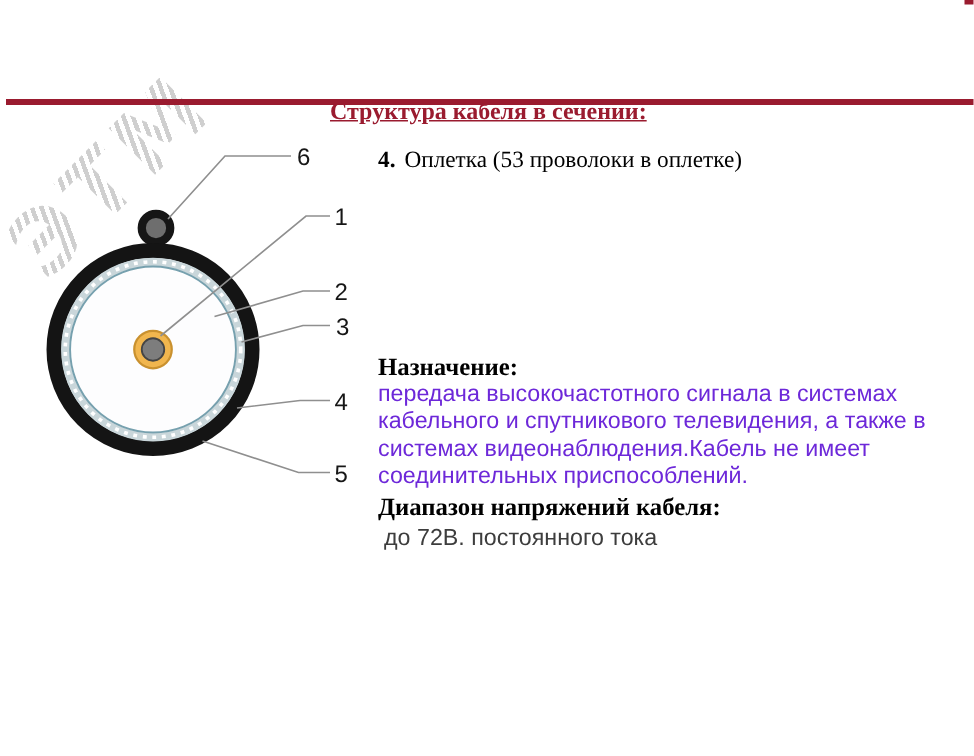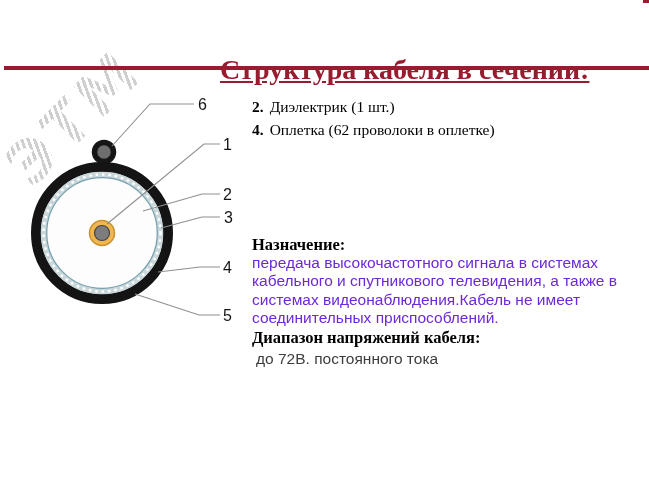--- a/index.html
+++ b/index.html
@@ -24,23 +24,23 @@
     -webkit-text-fill-color:transparent;
     white-space:nowrap;
     z-index:0;
     user-select:none;
   }
   
   .top-rule { position:absolute; left:4px; right:0; top:66px; height:4px; background:#9a1b2f; z-index:2; }
   .corner-tick { position:absolute; right:0; top:0; width:6px; height:3px; background:#9a1b2f; z-index:2; }
   
   .page-title {
-    position:absolute; left:220px; top:54px; z-index:3;
+    position:absolute; left:220px; top:66px; z-index:3;
     font-family:"Liberation Serif", serif;
-    font-weight:bold; font-size:28px;
+    font-weight:bold; font-size:16px;
     color:#9a1b2f;
     text-decoration:underline;
     white-space:nowrap;
   }
   
   .diagram { position:absolute; left:0; top:85px; width:250px; height:260px; z-index:1; }
   .diagram text { font-family:"Liberation Sans", sans-serif; font-size:16px; fill:#161616; }
   
   .legend {
     position:absolute; left:252px; top:96px; width:390px; z-index:3;
@@ -109,24 +109,21 @@
   <text x="198" y="25">6</text>
   <text x="223" y="65">1</text>
   <text x="223" y="115">2</text>
   <text x="224" y="138">3</text>
   <text x="223" y="188">4</text>
   <text x="223" y="236">5</text>
 </svg>
 
 <ul class="legend">
   <li class="item">
-    <span class="num">2.</span><span>Диэлектрик (1 шт.)</span>
-  </li>
-  <li class="item">
-    <span class="num">4.</span><span>Оплетка (62 проволоки в оплетке)</span>
+    <span class="num">4.</span><span>Оплетка (53 проволоки в оплетке)</span>
   </li>
 </ul>
 
 <div class="sec-heading purpose-heading">Назначение:</div>
 <div class="purpose-body">передача высокочастотного сигнала в системах кабельного и спутникового телевидения, а также в системах видеонаблюдения.Кабель не имеет соединительных приспособлений.</div>
 
 <div class="sec-heading voltage-heading">Диапазон напряжений кабеля:</div>
 <div class="voltage-body">до 72В. постоянного тока</div>
 
 </body></html>

